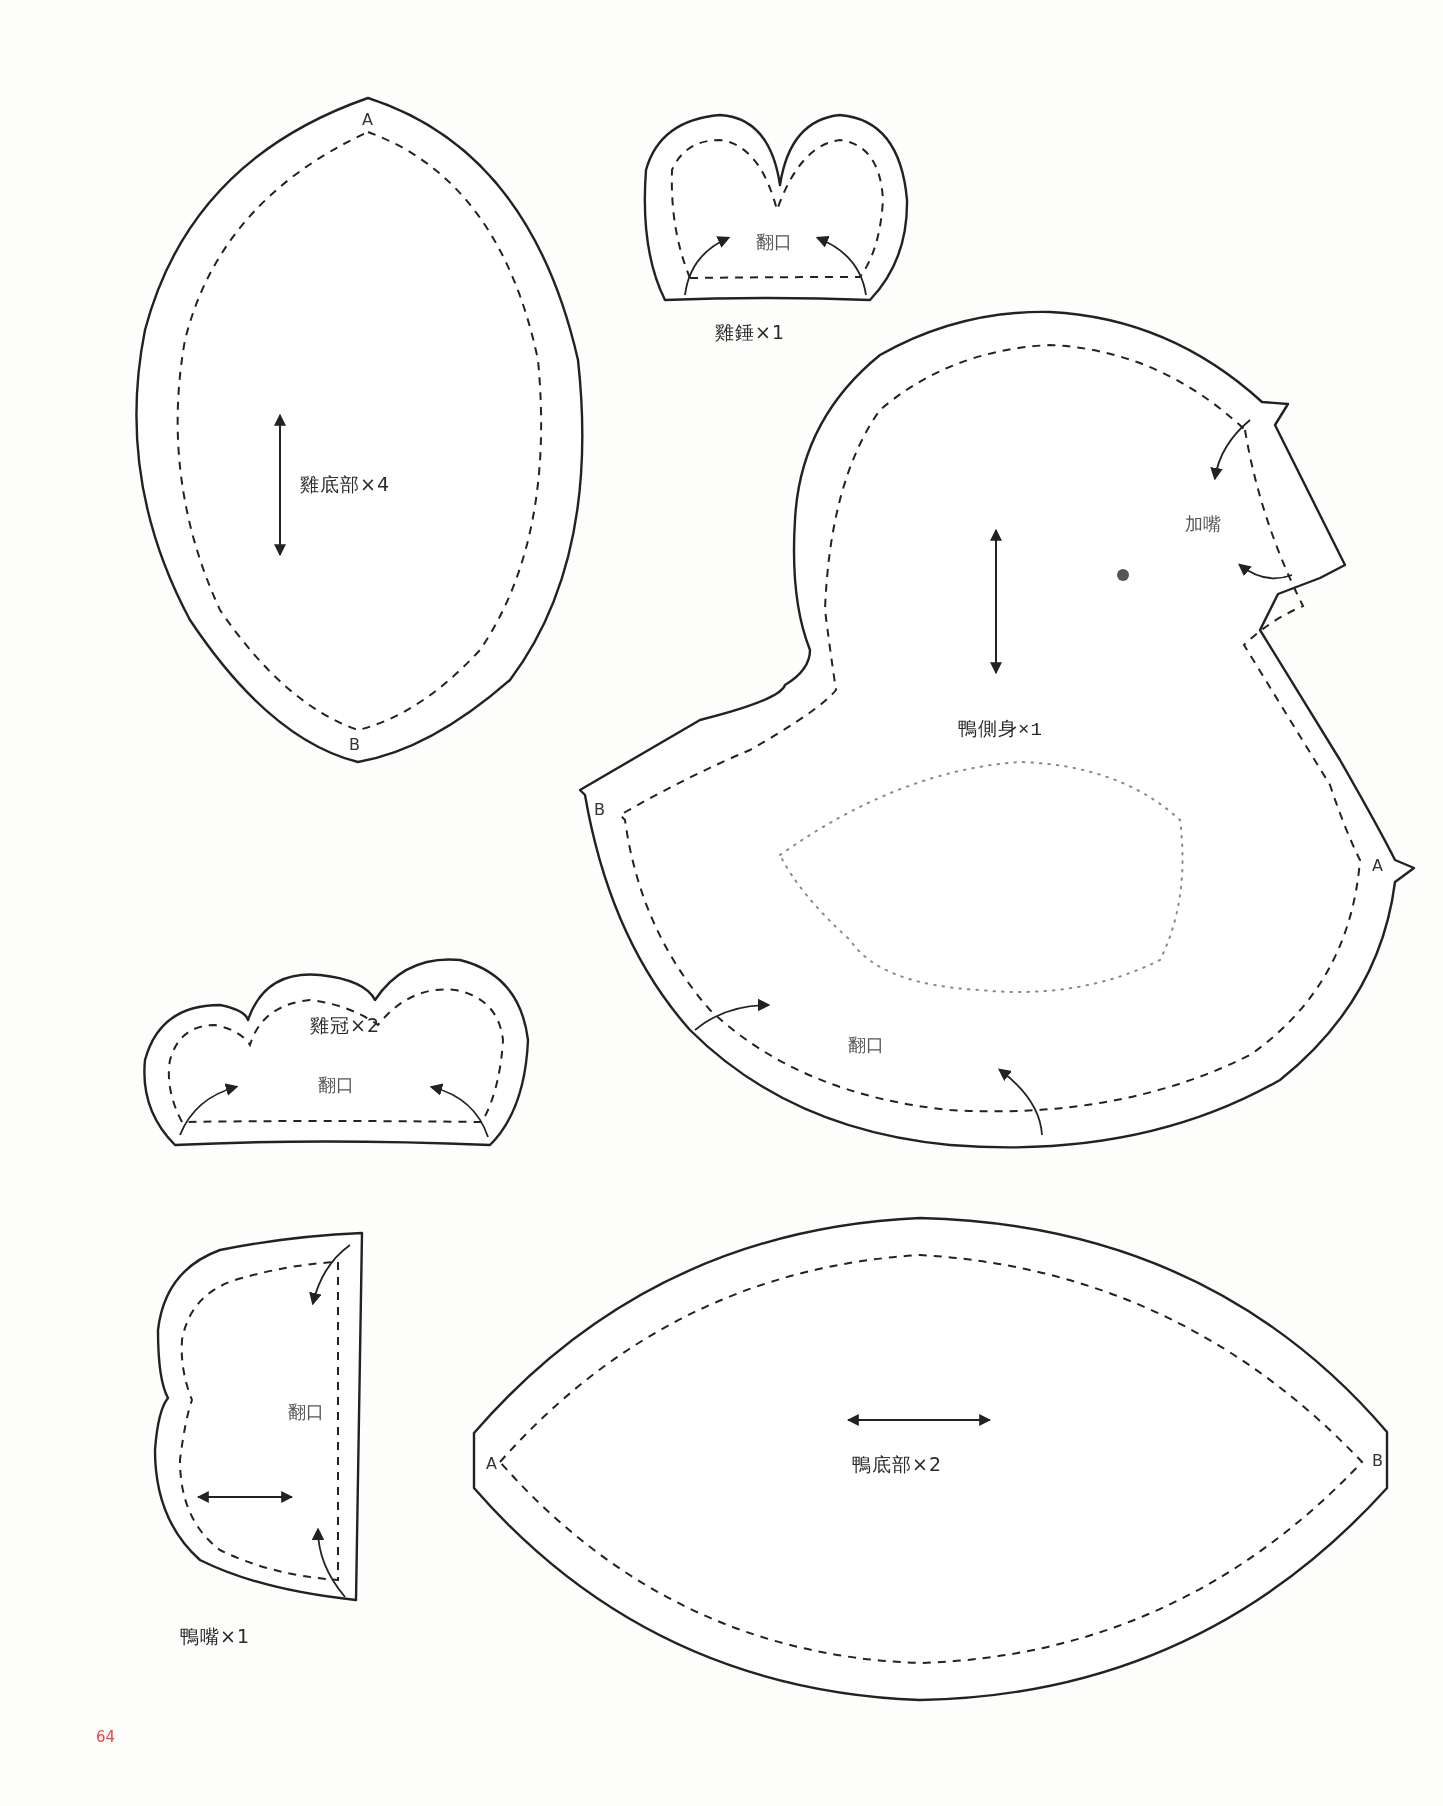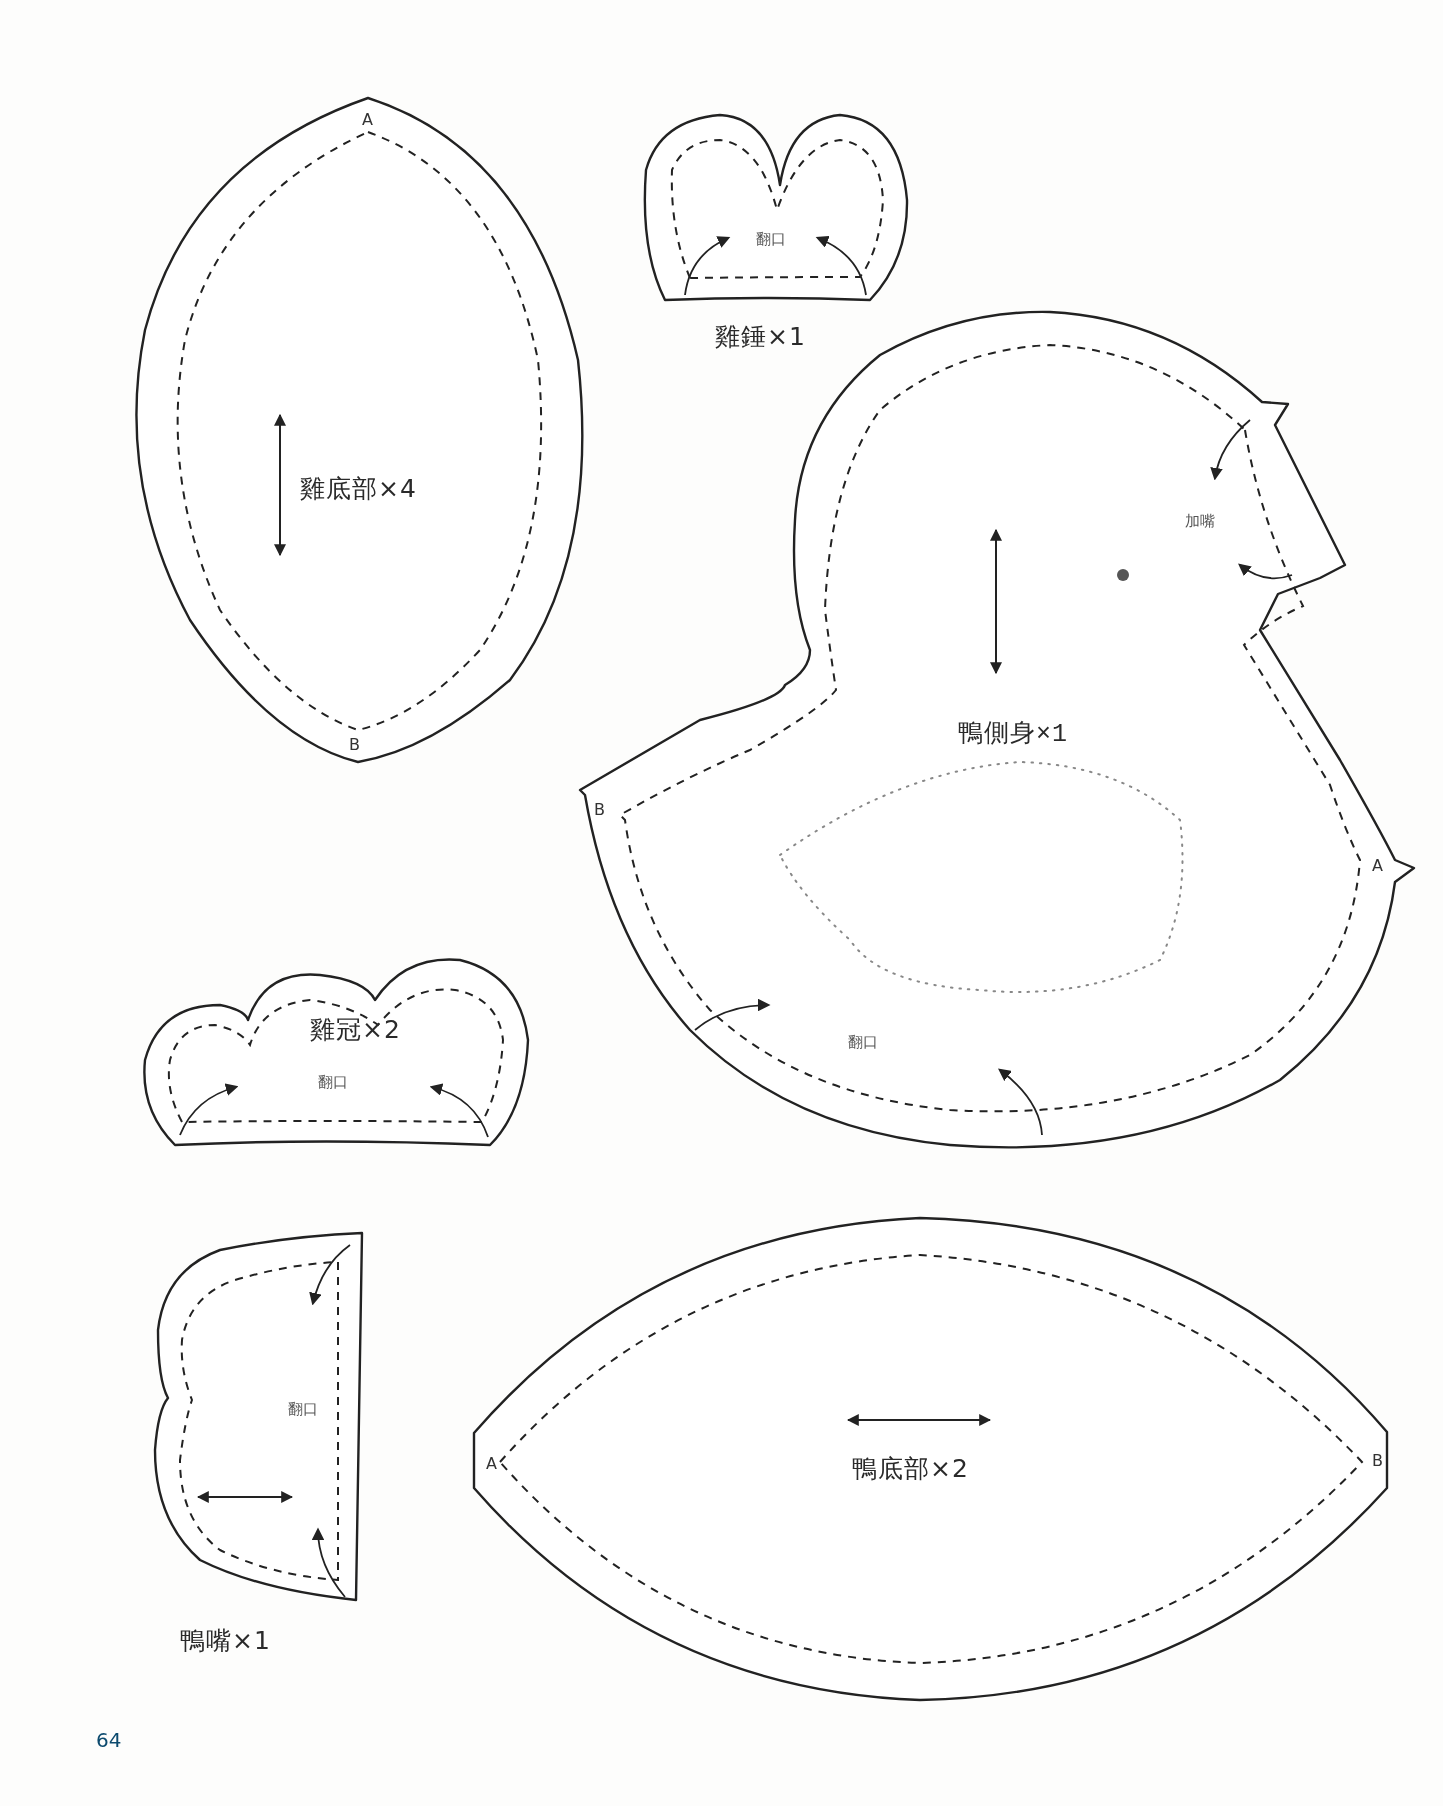--- a/index.html
+++ b/index.html
@@ -5,24 +5,24 @@
   html, body { margin: 0; padding: 0; background: #fdfdfc; }
   body { width: 1443px; height: 1806px; position: relative; overflow: hidden;
          font-family: "DejaVu Sans", "Liberation Sans", sans-serif; color: #2b2b2b; }
   svg.pattern { position: absolute; left: 0; top: 0; width: 1443px; height: 1806px; }
   .cut { fill: #ffffff; stroke: #222; stroke-width: 2.4; stroke-linejoin: round; }
   .sew { fill: none; stroke: #222; stroke-width: 2; stroke-dasharray: 8 7; }
   .dot { fill: none; stroke: #888; stroke-width: 2; stroke-dasharray: 1.5 7; stroke-linecap: round; }
   .arrow { fill: none; stroke: #222; stroke-width: 1.8; }
   .grain { stroke: #222; stroke-width: 2; }
   .lbl { position: absolute; white-space: nowrap; }
-  .big { font-size: 25px; letter-spacing: 1px; color: #2a2a2a; }
-  .small { font-size: 15px; color: #555; }
+  .big { font-size: 19px; letter-spacing: 1px; color: #2a2a2a; }
+  .small { font-size: 18px; color: #555; }
   .mark { font-size: 16px; color: #333; }
-  .pageno { font-size: 20px; color: #0c4a6e; }
+  .pageno { font-size: 15px; color: #ef4444; }
 </style>
 </head>
 <body>
 
 <svg class="pattern" viewBox="0 0 1443 1806">
   <defs>
     <marker id="ah" viewBox="0 0 10 10" refX="8" refY="5" markerWidth="7" markerHeight="7" orient="auto-start-reverse">
       <path d="M0,0 L10,5 L0,10 z" fill="#222"></path>
     </marker>
     <marker id="gh" viewBox="0 0 10 10" refX="9" refY="5" markerWidth="6" markerHeight="6" orient="auto-start-reverse">

